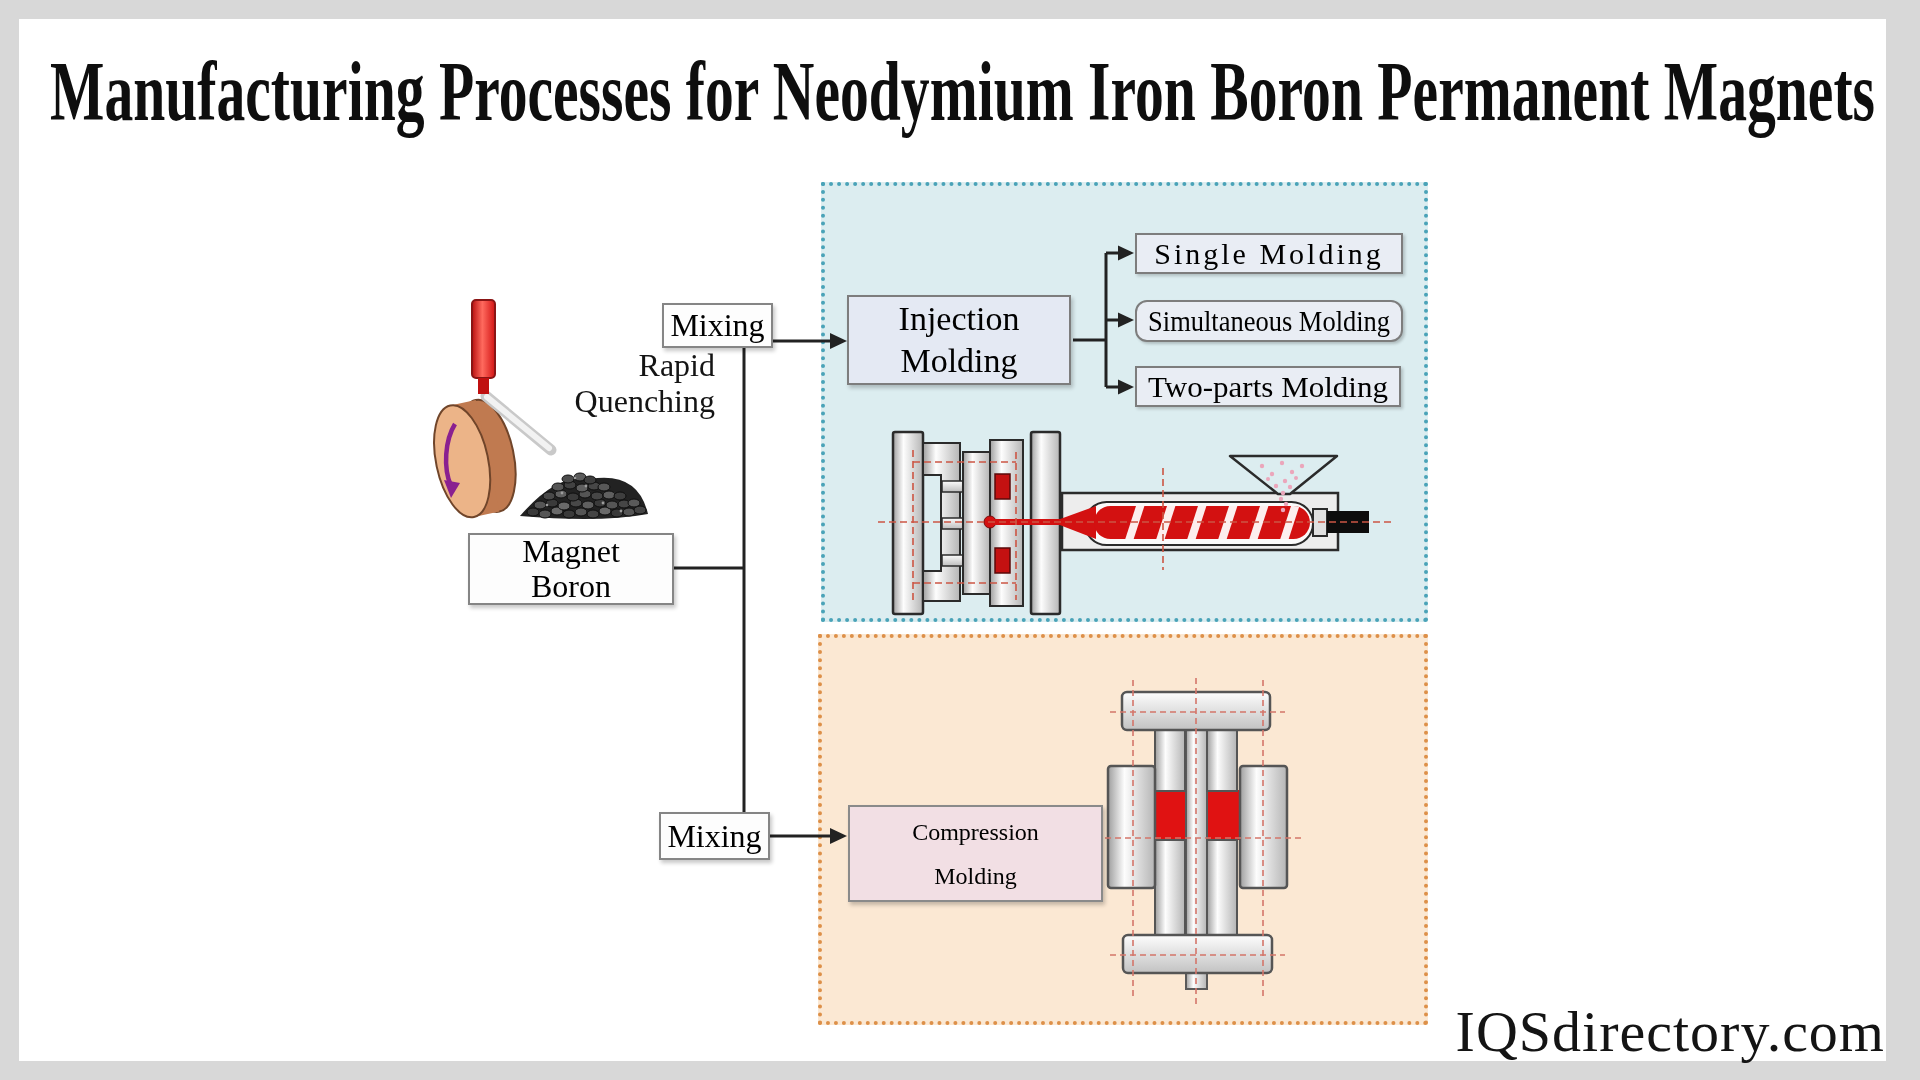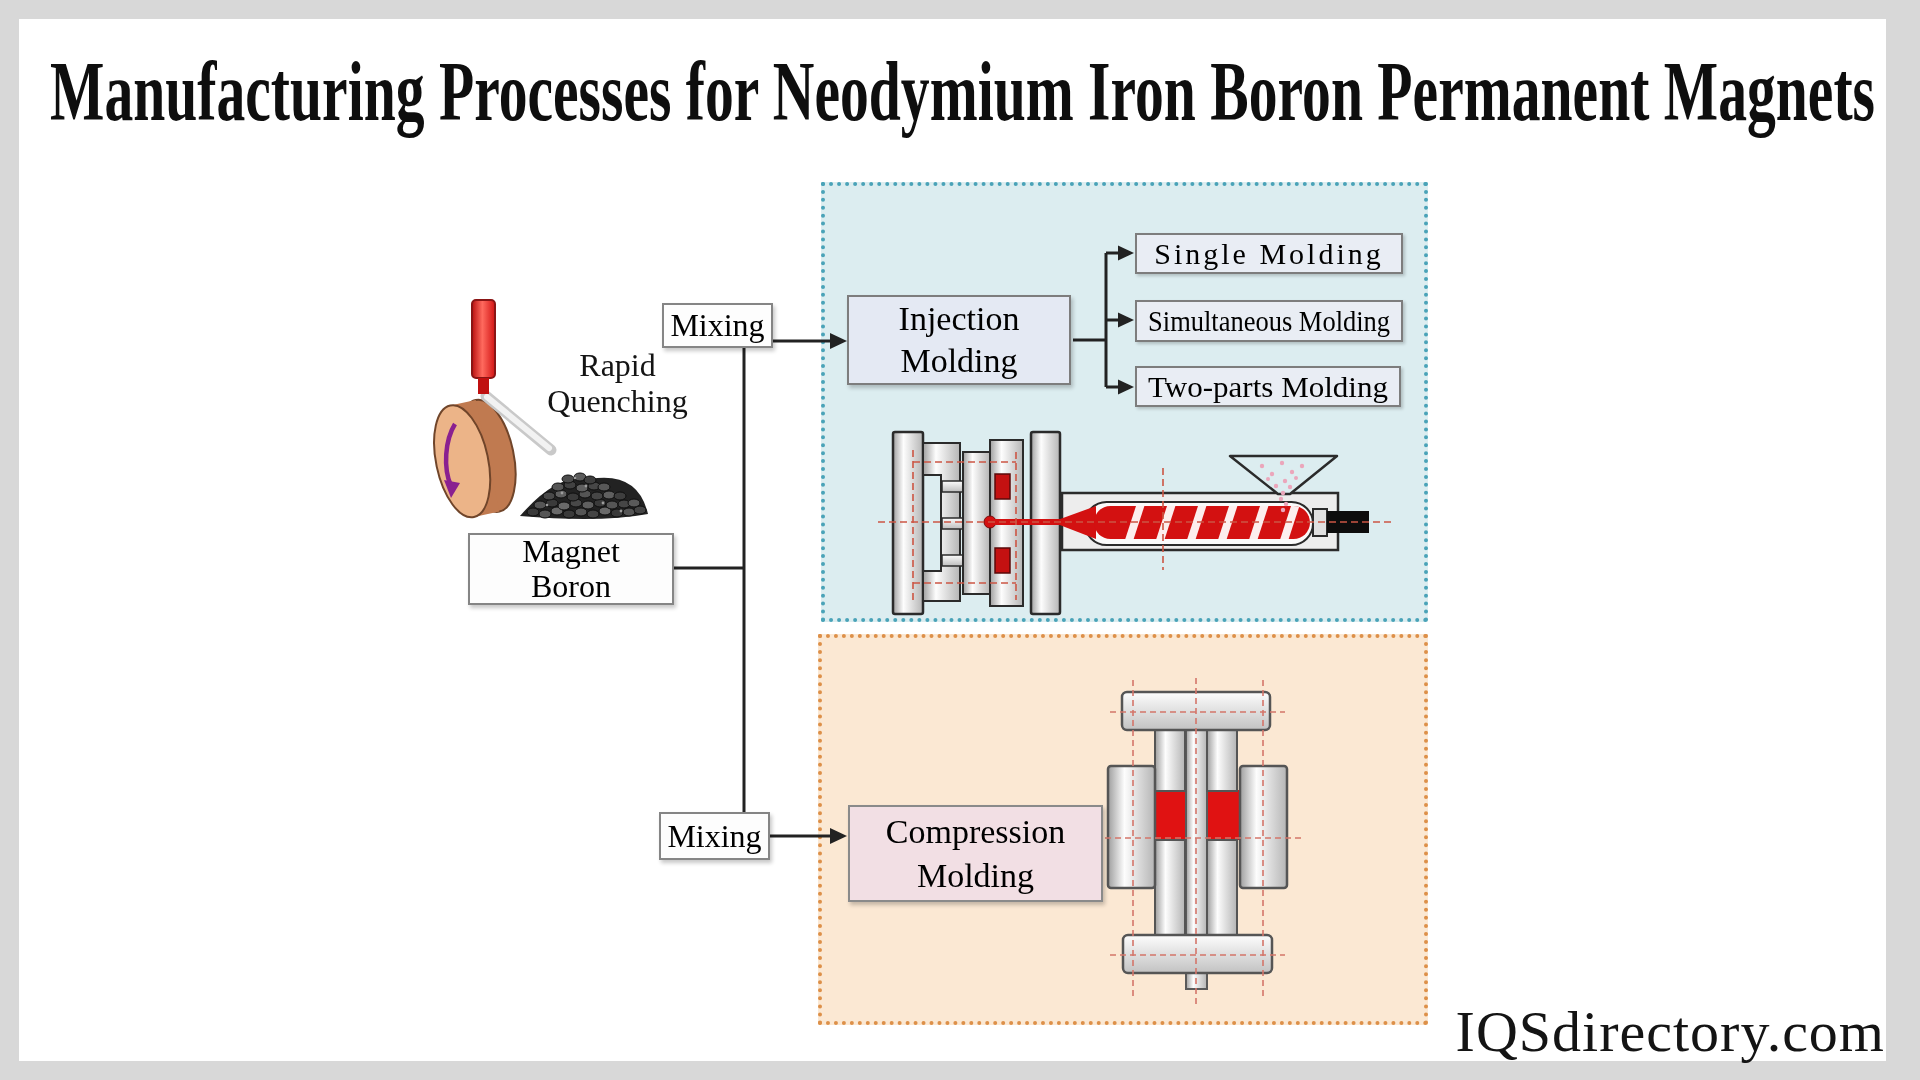--- a/index.html
+++ b/index.html
@@ -42,30 +42,30 @@
   .box-magnet{left:468px;top:533px;width:206px;height:72px;font-size:32px;line-height:35px;}
   .box-process-injection{
     left:847px;top:295px;width:224px;height:90px;font-size:34px;line-height:42px;
     background:#e4e9f3;border-color:#7d7d7d;
   }
   .box-variant{
     height:41px;left:1135px;width:268px;font-size:30px;
     background:#e9edf4;border-color:#7d7d7d;box-shadow:2px 2px 3px rgba(0,0,0,0.2);
   }
   .box-variant-single{top:233px;letter-spacing:3px;}
-  .box-variant-simultaneous{top:300px;height:42px;}
+  .box-variant-simultaneous{top:300px;height:42px;border-radius:12px;}
   .box-variant-twoparts{top:366px;width:266px;}
   .box-process-compression{
-    left:848px;top:805px;width:255px;height:97px;font-size:34px;line-height:44px;
+    left:848px;top:805px;width:255px;height:97px;font-size:24px;line-height:44px;
     background:#f2dfe4;border-color:#8a8a8a;
   }
   
   .caption-rapid{
     position:absolute;left:520px;top:347px;width:195px;z-index:6;
-    font-size:32px;line-height:36px;text-align:center;color:#141414;
+    font-size:32px;line-height:36px;text-align:right;color:#141414;
   }
   .watermark{
     position:absolute;right:35px;top:998px;z-index:10;
     font-size:58px;color:#141414;letter-spacing:1px;
   }
   svg{position:absolute;overflow:visible;}
   .z2{z-index:2;} .z5{z-index:5;}
 </style>
 </head>
 <body>

